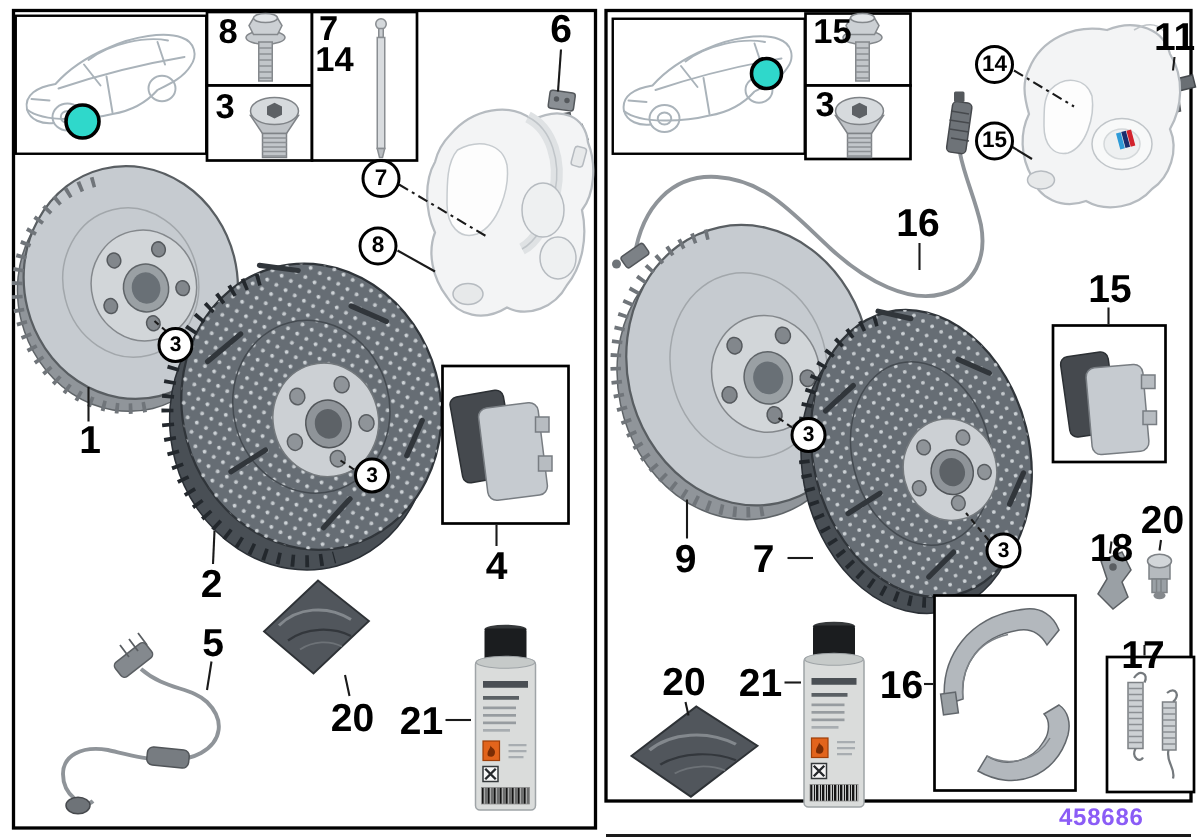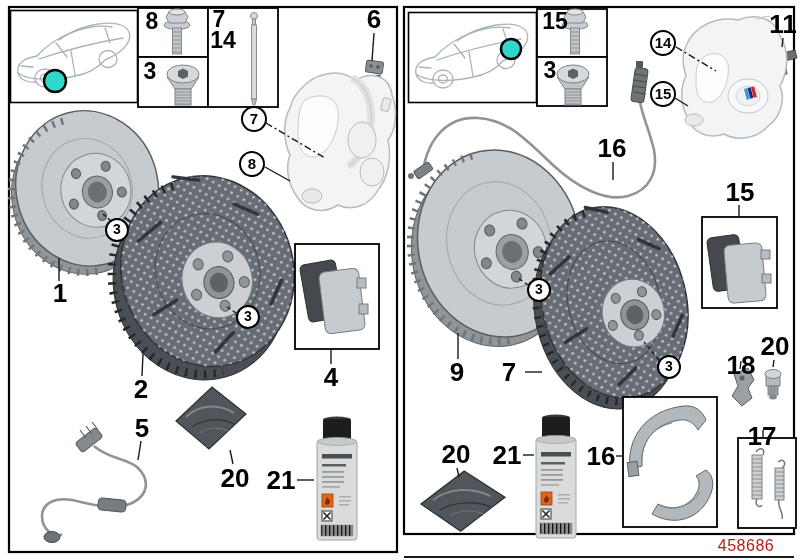--- a/index.html
+++ b/index.html
@@ -7,22 +7,22 @@
          font-family:"Liberation Sans",sans-serif;}
   svg.art{position:absolute;left:0;top:0;}
   .lbl{position:absolute;transform:translate(-50%,-50%);font-weight:700;font-size:26px;
        color:#000;white-space:nowrap;line-height:1;}
   .lbl-s{position:absolute;transform:translate(-50%,-50%);font-weight:700;font-size:23px;
        color:#000;white-space:nowrap;line-height:1;}
   .circ{position:absolute;transform:translate(-50%,-50%);width:26px;height:26px;border:2px solid #000;
         border-radius:50%;background:#fff;box-sizing:border-box;text-align:center;
         font-weight:700;font-size:15px;line-height:21px;color:#000;}
   .circ.sm{width:24px;height:24px;font-size:14px;line-height:19px;}
-  .fignum{position:absolute;left:706px;top:537px;width:80px;text-align:center;
-        font-size:16px;color:#b91c1c;letter-spacing:.5px;}
+  .fignum{position:absolute;left:706px;top:537px;width:80px;text-align:left;
+        font-size:16px;color:#8b5cf6;letter-spacing:.5px;font-weight:bold;}
 </style>
 </head>
 <body>
 
 <div class="stage">
 
 <svg class="art" width="800" height="560" viewBox="0 0 800 560">
   <defs>
     <pattern id="dots" width="10" height="10" patternUnits="userSpaceOnUse">
       <circle cx="2.5" cy="2.5" r="1.3" fill="#cdd2d6"></circle>

